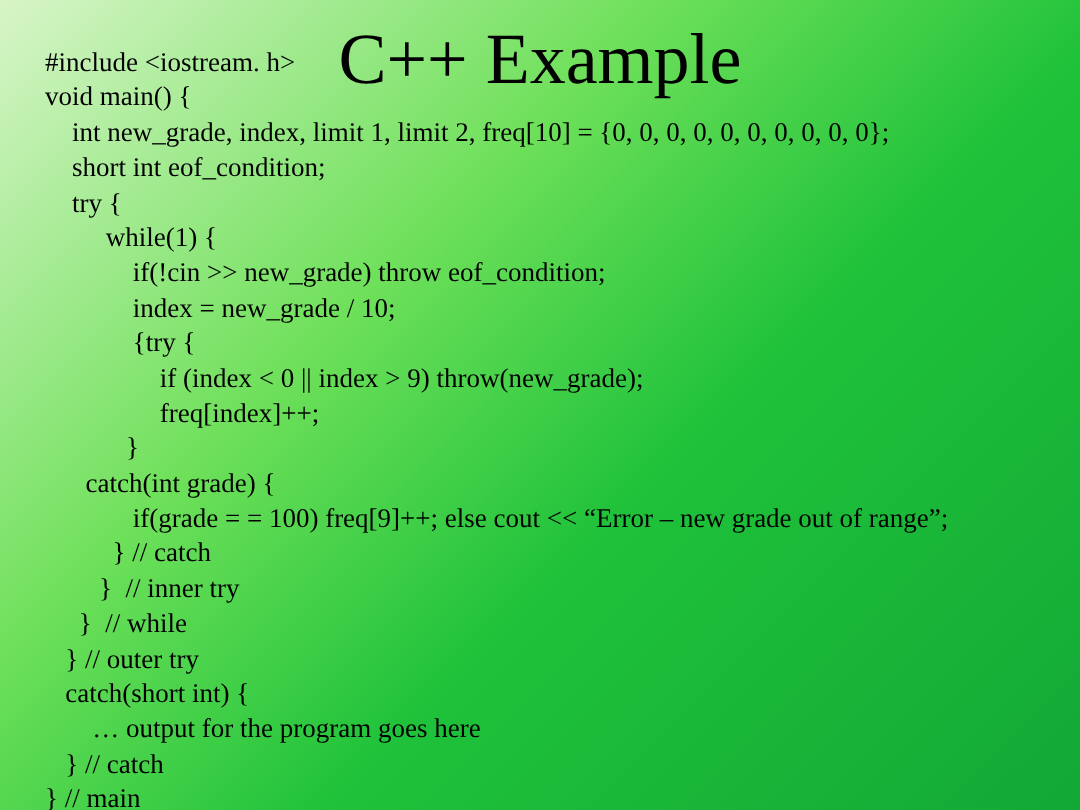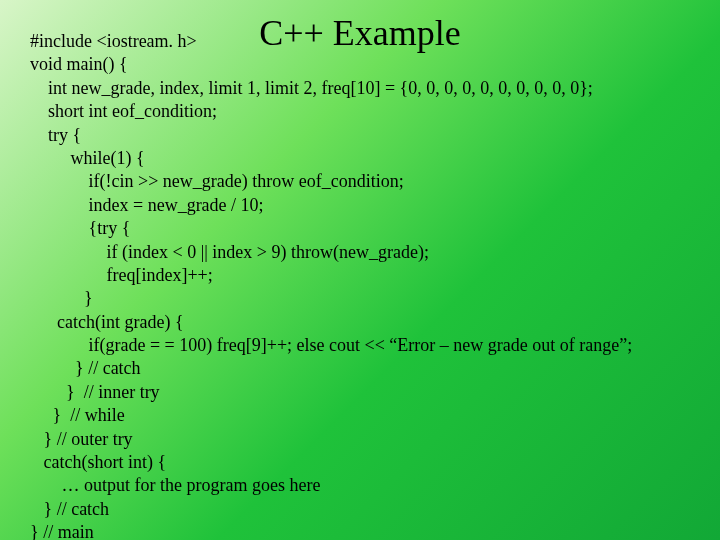--- a/index.html
+++ b/index.html
@@ -14,21 +14,21 @@
     font-family: "Times New Roman", Times, serif;
     color: #000;
     position: relative;
   }
   .title {
     position: absolute;
     top: 12px;
     left: 0;
     width: 720px;
     text-align: center;
-    font-size: 36px;
+    font-size: 48px;
     font-weight: normal;
   }
   .code {
     position: absolute;
     top: 30px;
     left: 30px;
     width: 670px;
     font-size: 18px;
     line-height: 1.3;
     white-space: pre;

